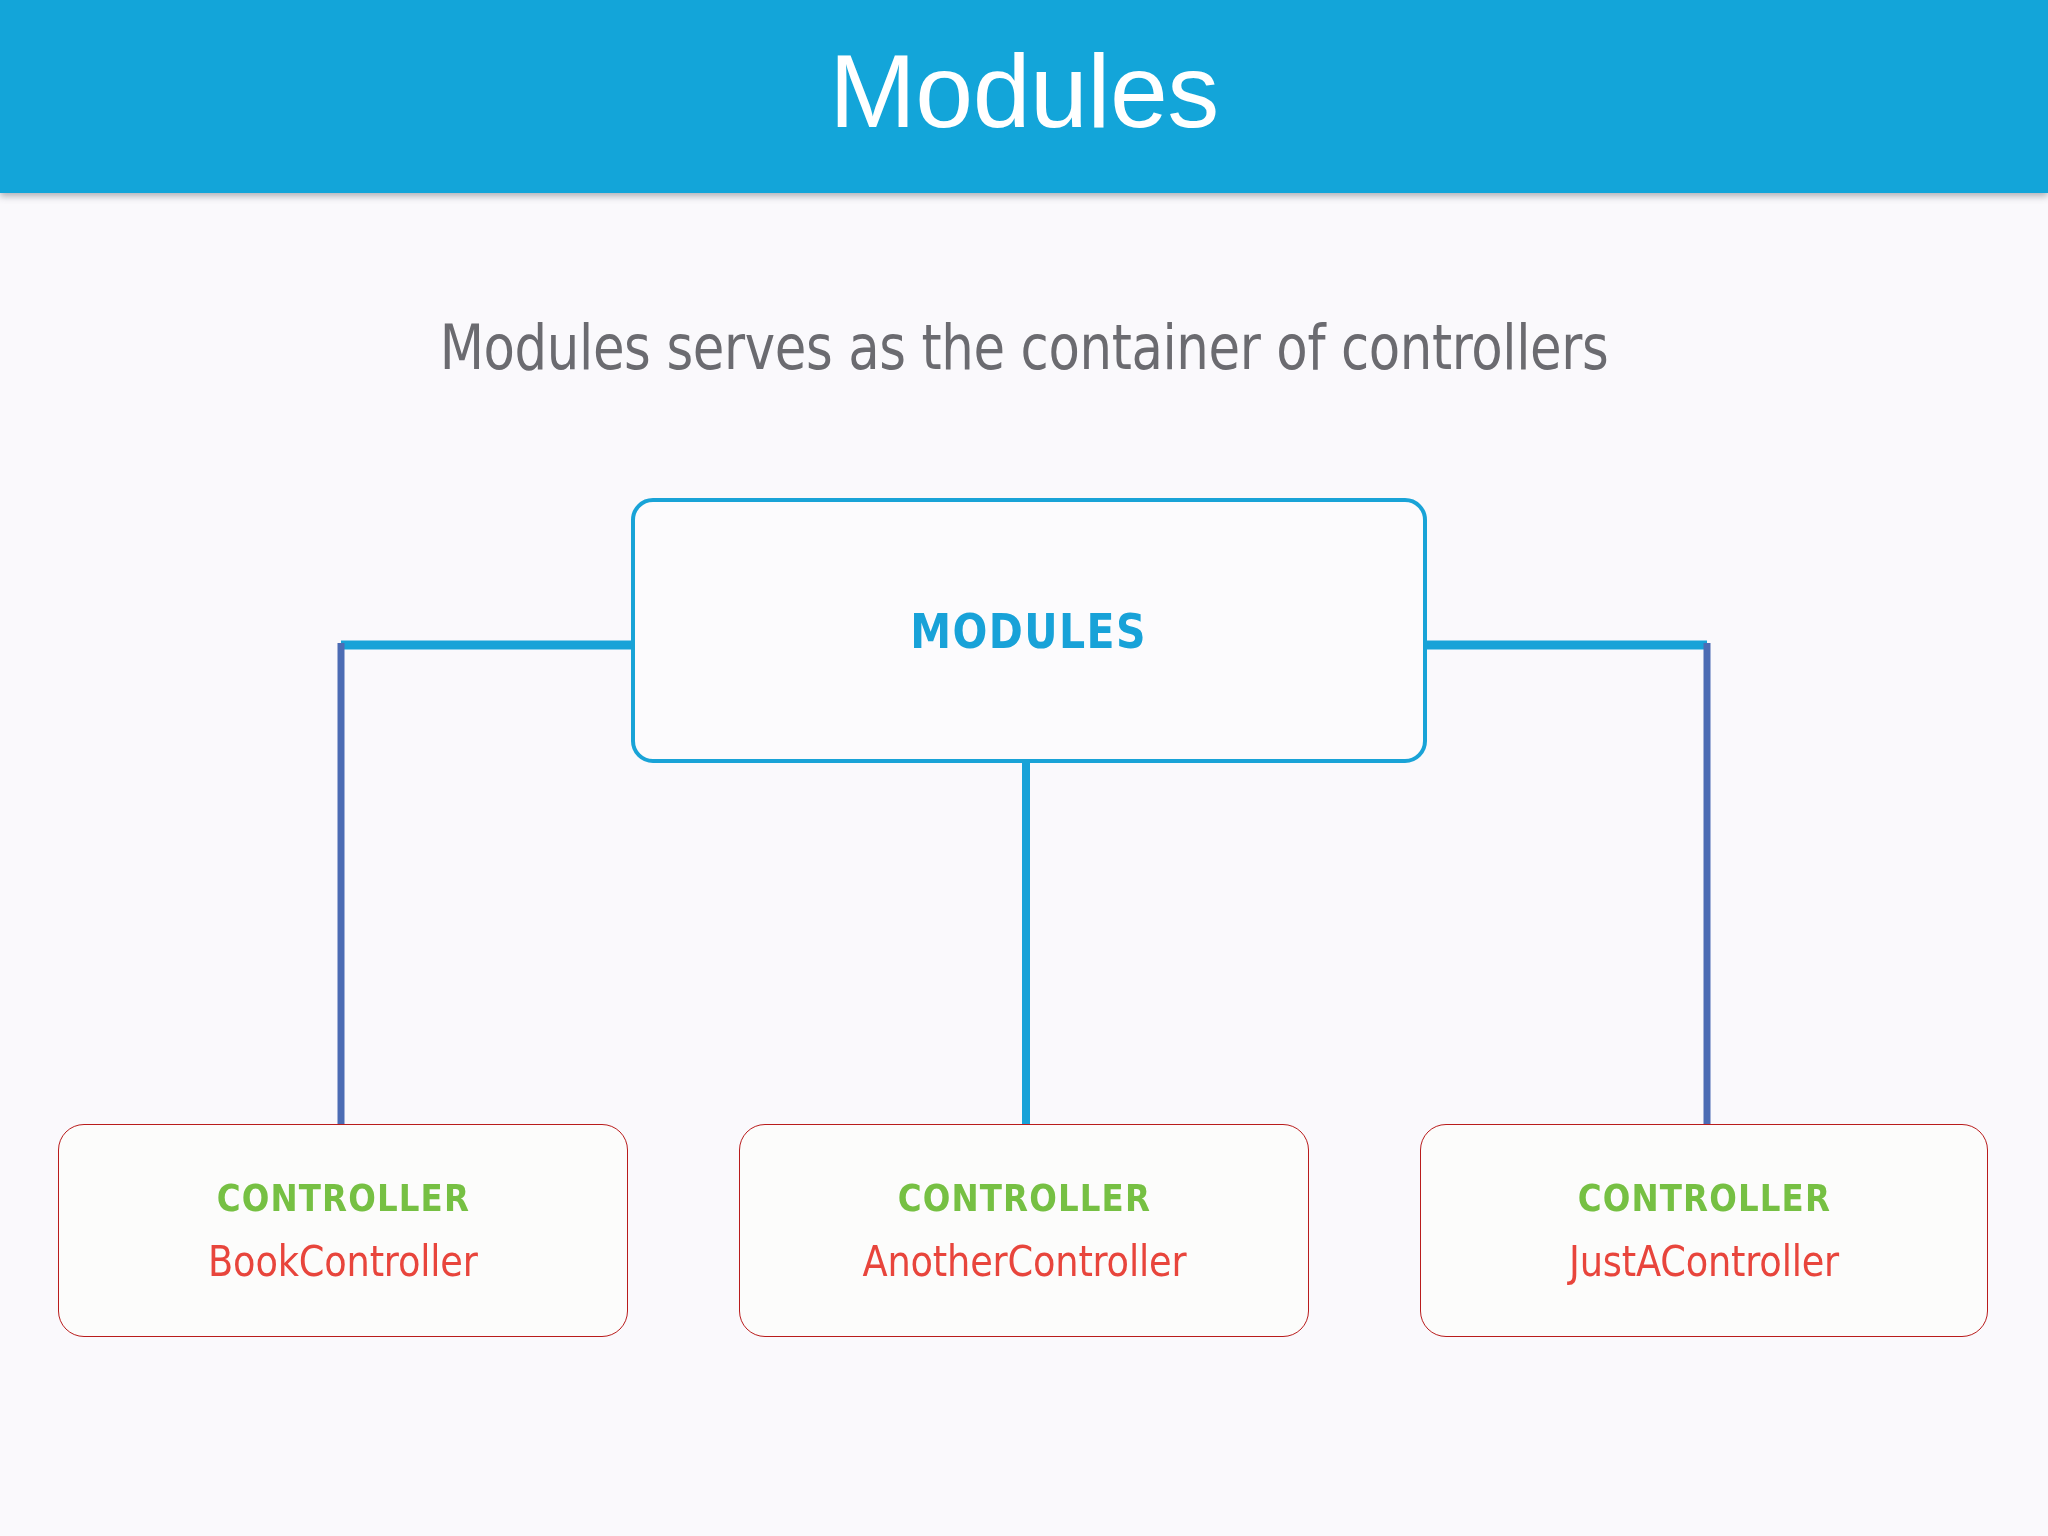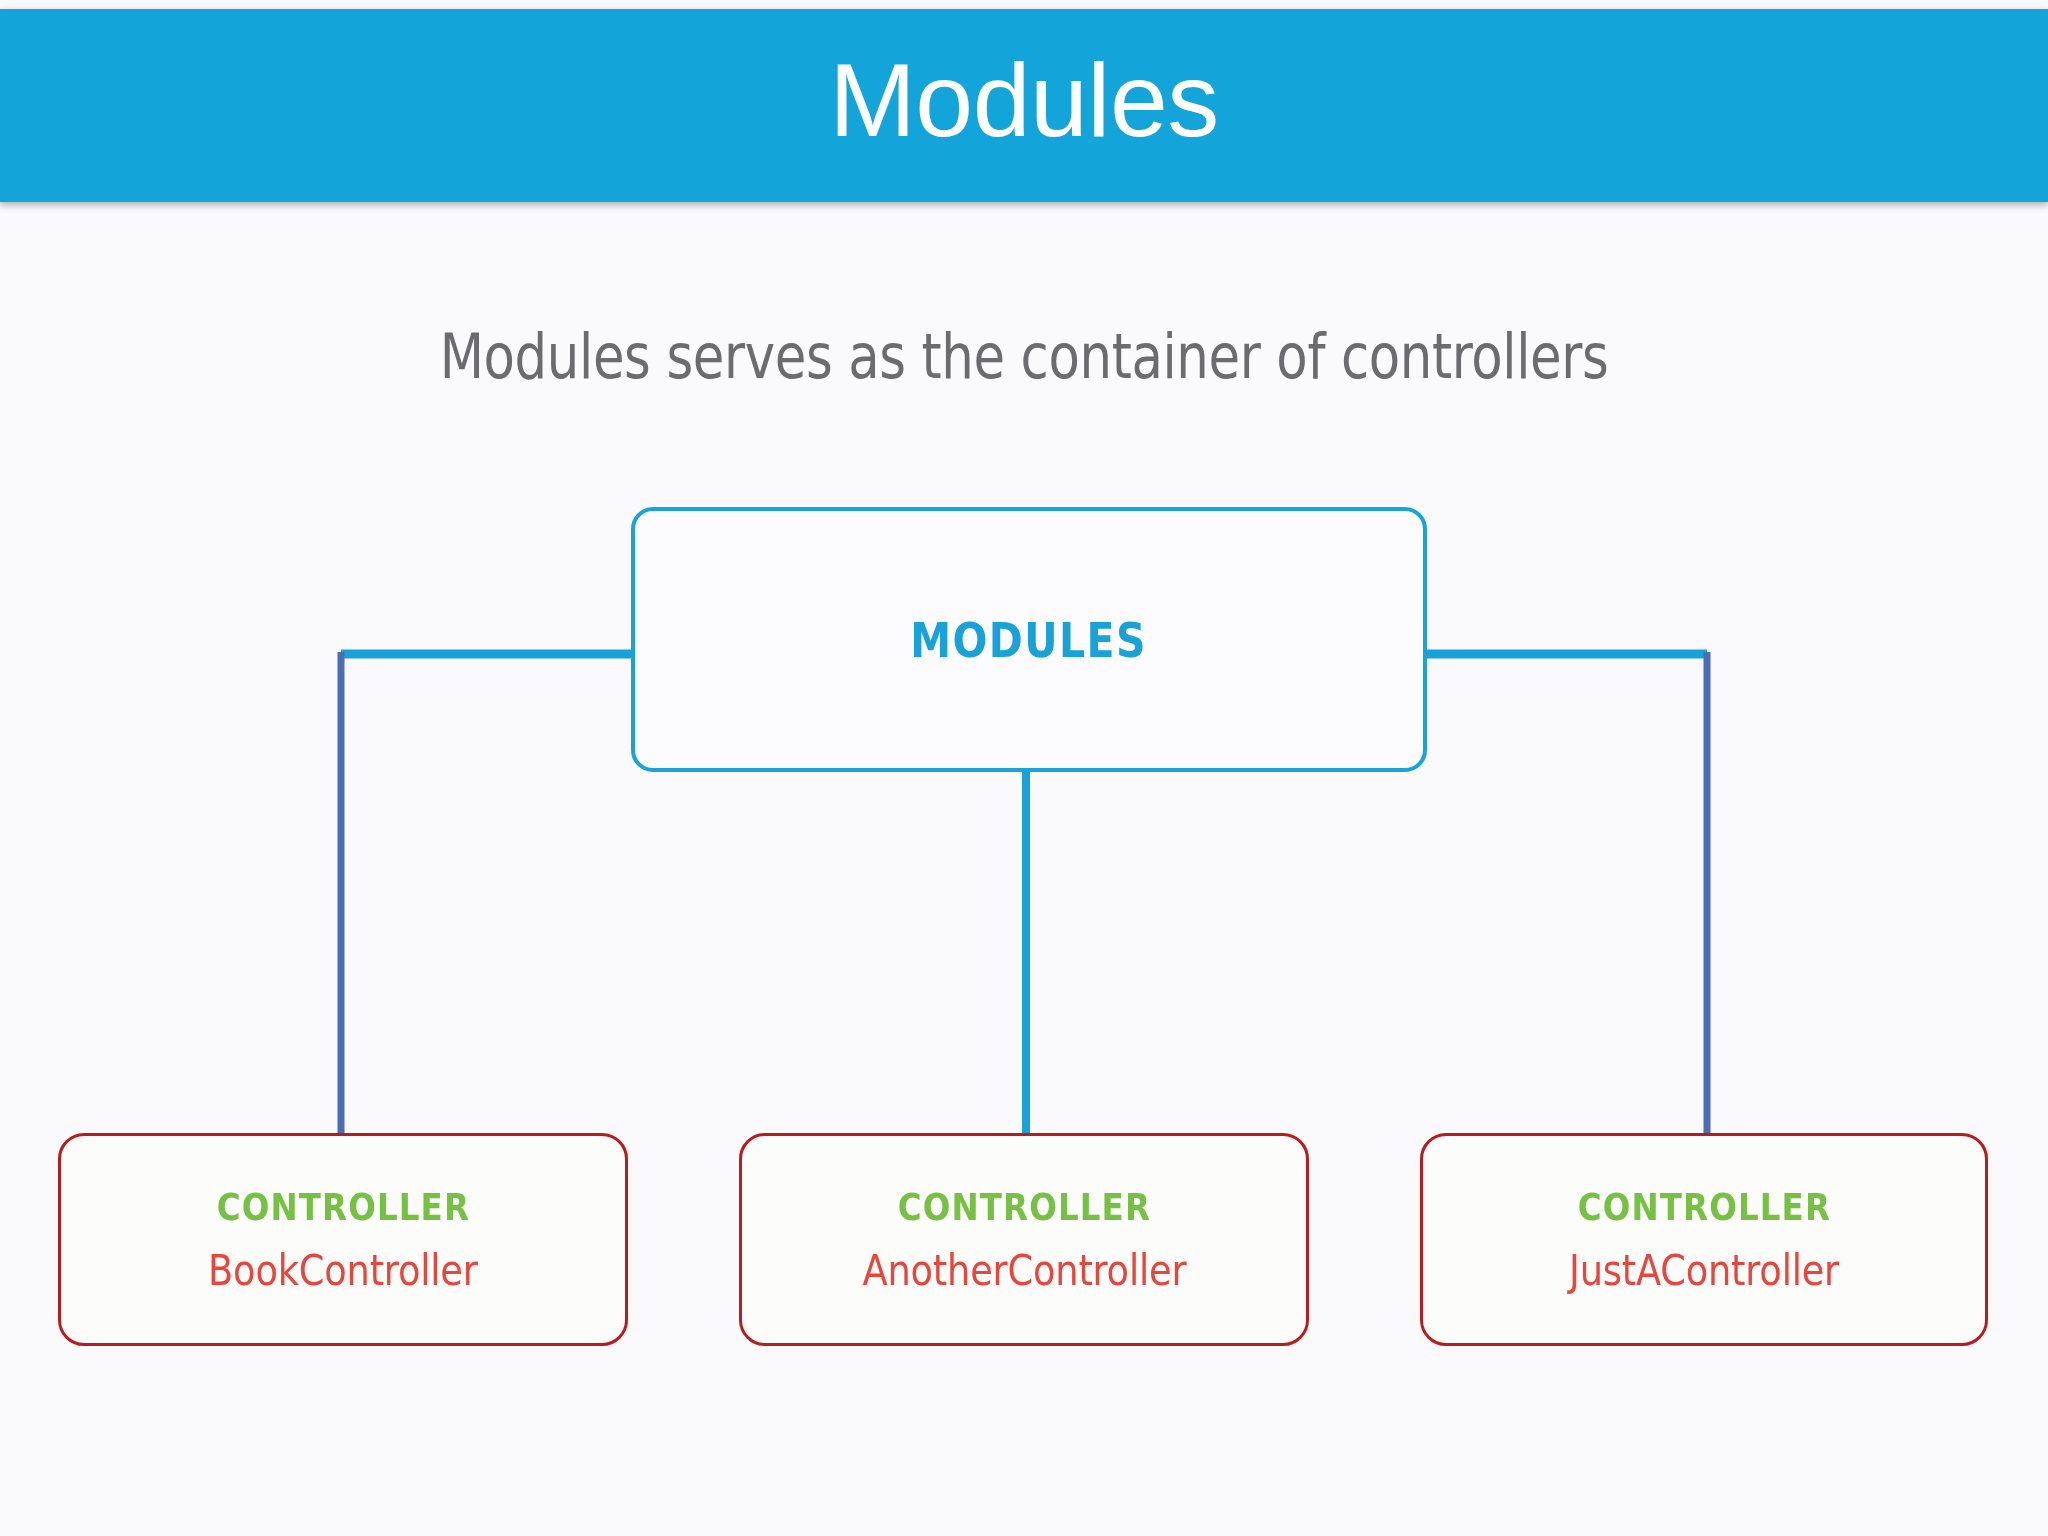--- a/index.html
+++ b/index.html
@@ -13,21 +13,20 @@
     background: #faf9fc;
     font-family: "Liberation Sans", sans-serif;
     overflow: hidden;
   }
 
   #slide {
     position: relative;
     width: 2048px;
     height: 1360px;
     background: #faf9fc;
-    margin-top: 9px;
   }
 
   
   .header-bar {
     position: absolute;
     left: 0;
     top: 0;
     width: 2048px;
     height: 193px;
     background: #13a5d9;
@@ -112,21 +111,21 @@
     text-transform: uppercase;
     transform: scaleX(0.95);
   }
 
   
   .node-controller {
     position: absolute;
     top: 1124px;
     height: 213px;
     box-sizing: border-box;
-    border: 3px solid #b91c1c;
+    border: 1px solid #b91c1c;
     border-radius: 26px;
     background: #fcfcfb;
     display: flex;
     flex-direction: column;
     align-items: center;
     justify-content: center;
     z-index: 3;
   }
   .node-controller.left   { left: 58px;   width: 570px; }
   .node-controller.middle { left: 739px;  width: 570px; }

